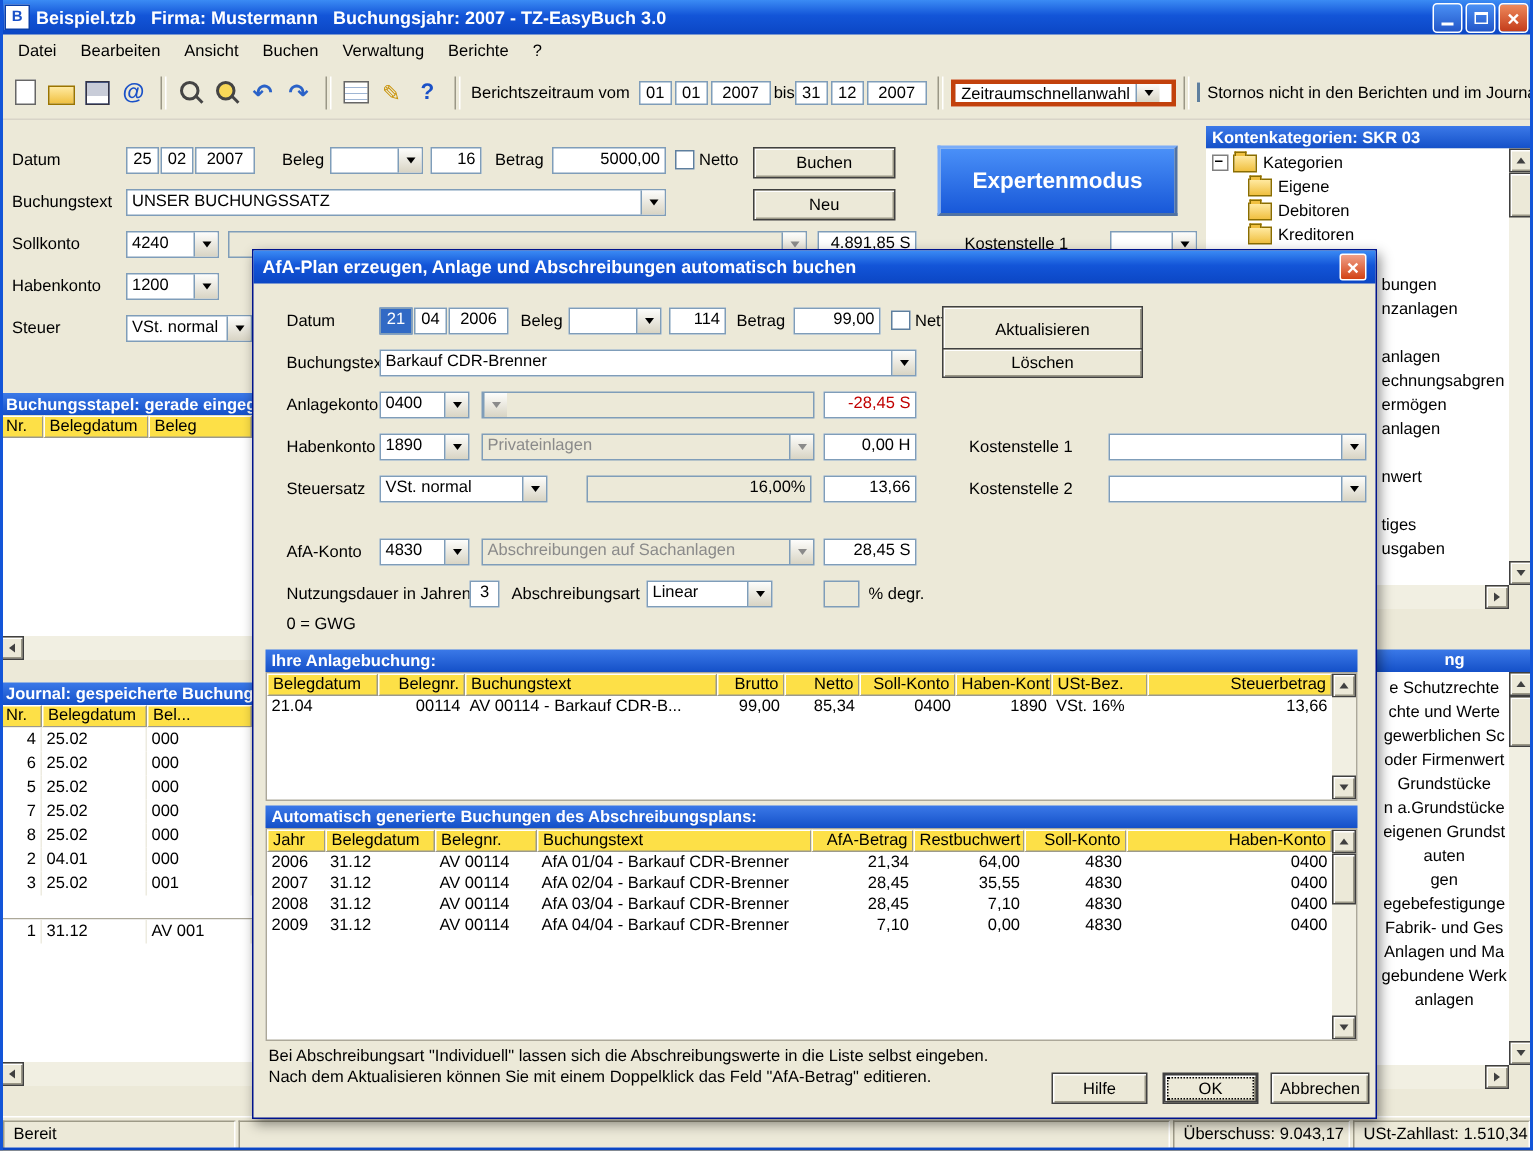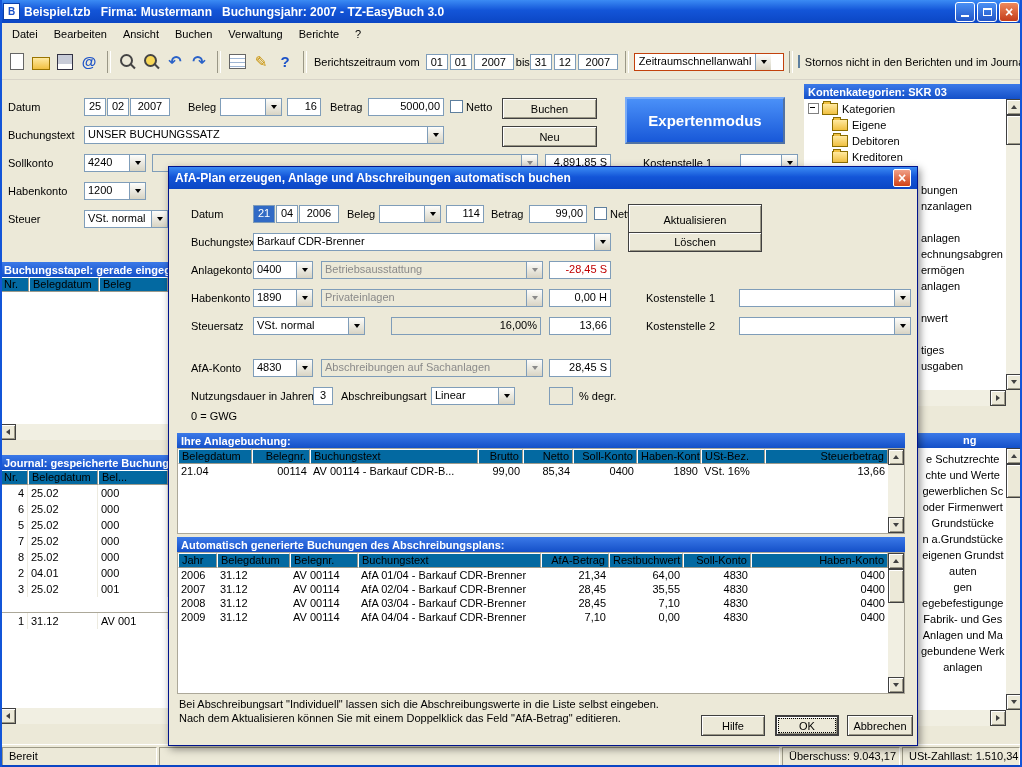--- a/index.html
+++ b/index.html
@@ -29,21 +29,21 @@
   .btn{position:absolute;box-sizing:border-box;background:#ECE9D8;border:1px solid #404040;
     box-shadow:inset 1px 1px 0 #fff,inset -1px -1px 0 #9a9786;display:flex;align-items:center;justify-content:center;
     font-size:11px;cursor:default;}
   .btn.def{outline:1px dotted #000;outline-offset:-4px;border-width:1px;box-shadow:inset 0 0 0 1px #404040,inset 2px 2px 0 #fff,inset -2px -2px 0 #9a9786;}
   .cb{position:absolute;width:13px;height:13px;background:#fff;border:1px solid #5E7F9E;box-sizing:border-box;}
   .bluebar{position:absolute;box-sizing:border-box;background:linear-gradient(180deg,#3B79E8,#1450C8);
     color:#fff;font-weight:bold;font-size:11px;display:flex;align-items:center;padding:0 4px;
     white-space:nowrap;overflow:hidden;}
   
   .gridrow{display:grid;position:absolute;}
-  .th{background:#0369a1;border:1px solid;border-color:#FFFFFF #9C9A8C #9C9A8C #FFFFFF;font-size:11px;
+  .th{background:#fde047;border:1px solid;border-color:#FFFFFF #9C9A8C #9C9A8C #FFFFFF;font-size:11px;
     height:15px;line-height:13px;padding:0 3px;white-space:nowrap;overflow:hidden;box-sizing:border-box;}
   .tr{display:grid;height:14px;line-height:14px;background:#fff;}
   .tr .td{font-size:11px;padding:0 3px;white-space:nowrap;overflow:hidden;}
   .t-anlage{grid-template-columns:74px 58px 168px 45px 50px 64px 64px 64px 1fr;}
   .t-plan{grid-template-columns:39px 73px 68px 183px 68px 74px 68px 1fr;}
   .t-journal{grid-template-columns:28px 70px 1fr;}
   .t-stapel{grid-template-columns:29px 70px 1fr;}
   .tr.t-journal,.tr.t-stapel{height:16px;line-height:16px;}
   .tr.t-journal .td{border-right:1px solid #EDEBE0;}
   
@@ -83,21 +83,21 @@
   .i-zoom::before{content:"";width:9px;height:9px;border:2px solid #444;border-radius:50%;background:#F8D858;position:absolute;left:4px;top:3px;}
   .i-zoom::after{content:"";width:7px;height:2px;background:#444;position:absolute;left:13px;top:14px;transform:rotate(45deg);}
   .i-undo::before{content:"↶";color:#2a62c8;font-size:16px;font-weight:bold;}
   .i-redo::before{content:"↷";color:#2a62c8;font-size:16px;font-weight:bold;}
   .i-grid::before{content:"";width:15px;height:13px;border:1px solid #666;
     background:repeating-linear-gradient(180deg,#fff 0 3px,#9FB6D4 3px 4px);}
   .i-pen::before{content:"✎";color:#C89000;font-size:15px;}
   .i-help::before{content:"?";color:#1a51c8;font-weight:bold;font-size:15px;}
   .ifield{background:#fff;border:1px solid #7F9DB9;font-size:11px;padding:1px 2px;box-sizing:border-box;
     text-align:center;margin-right:2px;flex:none;}
-  .tcombo{display:flex;background:#fff;border:1px solid #c2410c;box-sizing:border-box;height:18px;flex:none;}
+  .tcombo{display:flex;background:#fff;border:3px solid #c2410c;box-sizing:border-box;height:18px;flex:none;}
   .tcombo .val{padding:1px 4px;font-size:11px;white-space:nowrap;}
   .tcombo .drop{width:15px;background:linear-gradient(#FDFDFB,#D8D4C4);border-left:1px solid #7F9DB9;display:flex;align-items:center;justify-content:center;}
   
   #expertbtn{position:absolute;left:625px;top:97px;width:160px;height:47px;
     background:linear-gradient(180deg,#4A90F8,#1858D8);border:2px outset #7AACF8;color:#fff;font-weight:bold;
     font-size:15px;display:flex;align-items:center;justify-content:center;box-sizing:border-box;}
   
   .titem{position:absolute;display:flex;align-items:center;white-space:nowrap;height:15px;}
   .expbox{width:9px;height:9px;background:#fff;border:1px solid #808080;margin-right:3px;position:relative;flex:none;box-sizing:content-box;}
   .expbox::before{content:"";position:absolute;left:1px;top:3px;width:5px;height:1px;background:#000;}
@@ -442,21 +442,20 @@
     <span class="btn" style="left:459px;top:65px;width:134px;height:20px;">Löschen</span>
 
     <span class="lbl" style="left:22px;top:97px;">Anlagekonto</span>
     <span class="combo" style="left:84px;top:94px;width:60px;height:18px;">
       <span class="val">0400</span>
       <span class="drop">
           <i class="tri-d"></i>
         </span>
     </span>
     <span class="combo dis" style="left:152px;top:94px;width:222px;height:18px;">
-      <span class="val">Betriebsausstattung</span>
       <span class="drop">
           <i class="tri-d"></i>
         </span>
     </span>
     <span class="field num red" style="left:380px;top:94px;width:62px;height:18px;">-28,45 S</span>
 
     <span class="lbl" style="left:22px;top:125px;">Habenkonto</span>
     <span class="combo" style="left:84px;top:122px;width:60px;height:18px;">
       <span class="val">1890</span>
       <span class="drop">

